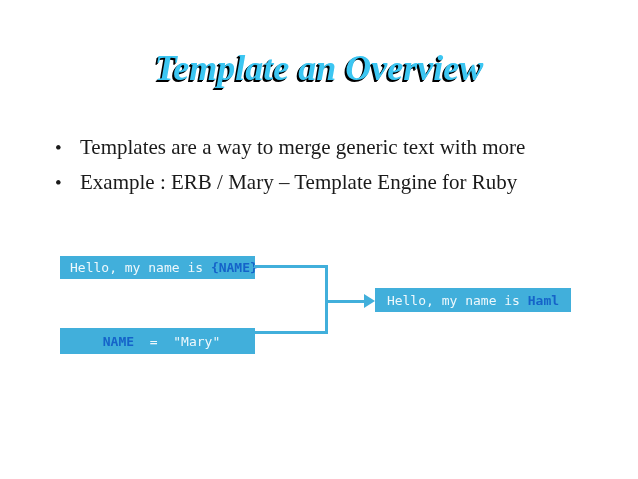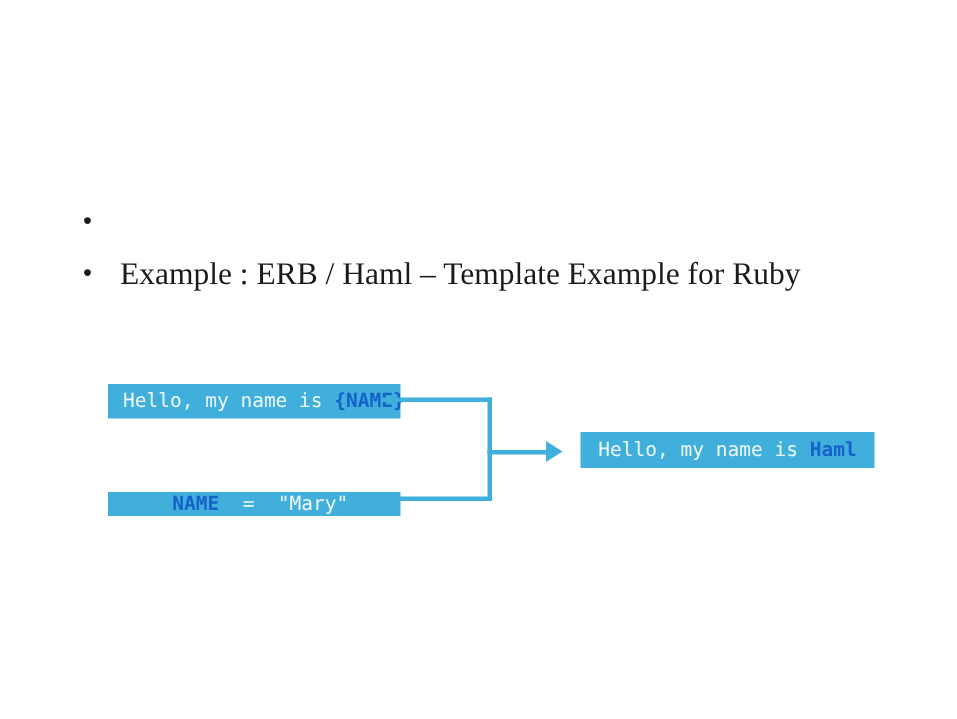--- a/index.html
+++ b/index.html
@@ -35,26 +35,25 @@
   .bullet-lines { flex: 1; }
 
   
   .dbox {
     position: absolute;
     background: var(--box-fill, #41afdb);
     display: flex; align-items: center;
     font-family: "DejaVu Sans Mono", "Liberation Mono", monospace;
     font-size: 13px; letter-spacing: 0px;
     white-space: pre;
-    margin-left: 12px;
   }
   .code-plain { color: var(--box-text-light, #eef8fc); white-space: pre; }
   .code-var   { color: var(--box-text-var, #1563c9); font-weight: bold; white-space: pre; }
   .box-template { left: 60px; top: 256px; width: 195px; height: 23px; padding-left: 10px; box-sizing: border-box; }
-  .box-value    { left: 60px; top: 328px; width: 195px; height: 16px; justify-content: center; padding-left: 8px; box-sizing: border-box; }
+  .box-value    { left: 60px; top: 328px; width: 195px; height: 26px; justify-content: center; padding-left: 8px; box-sizing: border-box; }
   .box-result   { left: 375px; top: 288px; width: 196px; height: 24px; justify-content: center; box-sizing: border-box; }
 
   
   .cline { position: absolute; background: var(--box-fill, #41afdb); }
   .l-top      { left: 254px; top: 265px; width: 74px; height: 3px; }
   .l-vertical { left: 325px; top: 265px; width: 3px;  height: 69px; }
   .l-bottom   { left: 254px; top: 331px; width: 74px; height: 3px; }
   .l-arrow    { left: 325px; top: 300px; width: 41px; height: 3px; }
   .arrow-head {
     position: absolute; left: 364px; top: 294px;
@@ -62,31 +61,33 @@
     border-top: 7px solid transparent;
     border-bottom: 7px solid transparent;
     border-left: 11px solid var(--box-fill, #41afdb);
   }
 </style>
 </head>
 <body>
 
 <div class="slide">
 
+  <div class="title">Template an Overview</div>
 
   <div class="bullets">
     <div class="bullet-item">
       <span class="bullet-glyph">•</span>
       <span class="bullet-lines">
+        <div>Templates are a way to merge generic text with more</div>
       </span>
     </div>
     <div class="bullet-item">
       <span class="bullet-glyph">•</span>
       <span class="bullet-lines">
-        <div>Example : ERB / Haml – Template Example for Ruby</div>
+        <div>Example : ERB / Mary – Template Engine for Ruby</div>
       </span>
     </div>
   </div>
 
   <div>
     <div class="dbox box-template">
       <span class="code-plain">Hello, my name is </span><span class="code-var">{NAME}</span>
     </div>
 
     <div class="dbox box-value">

